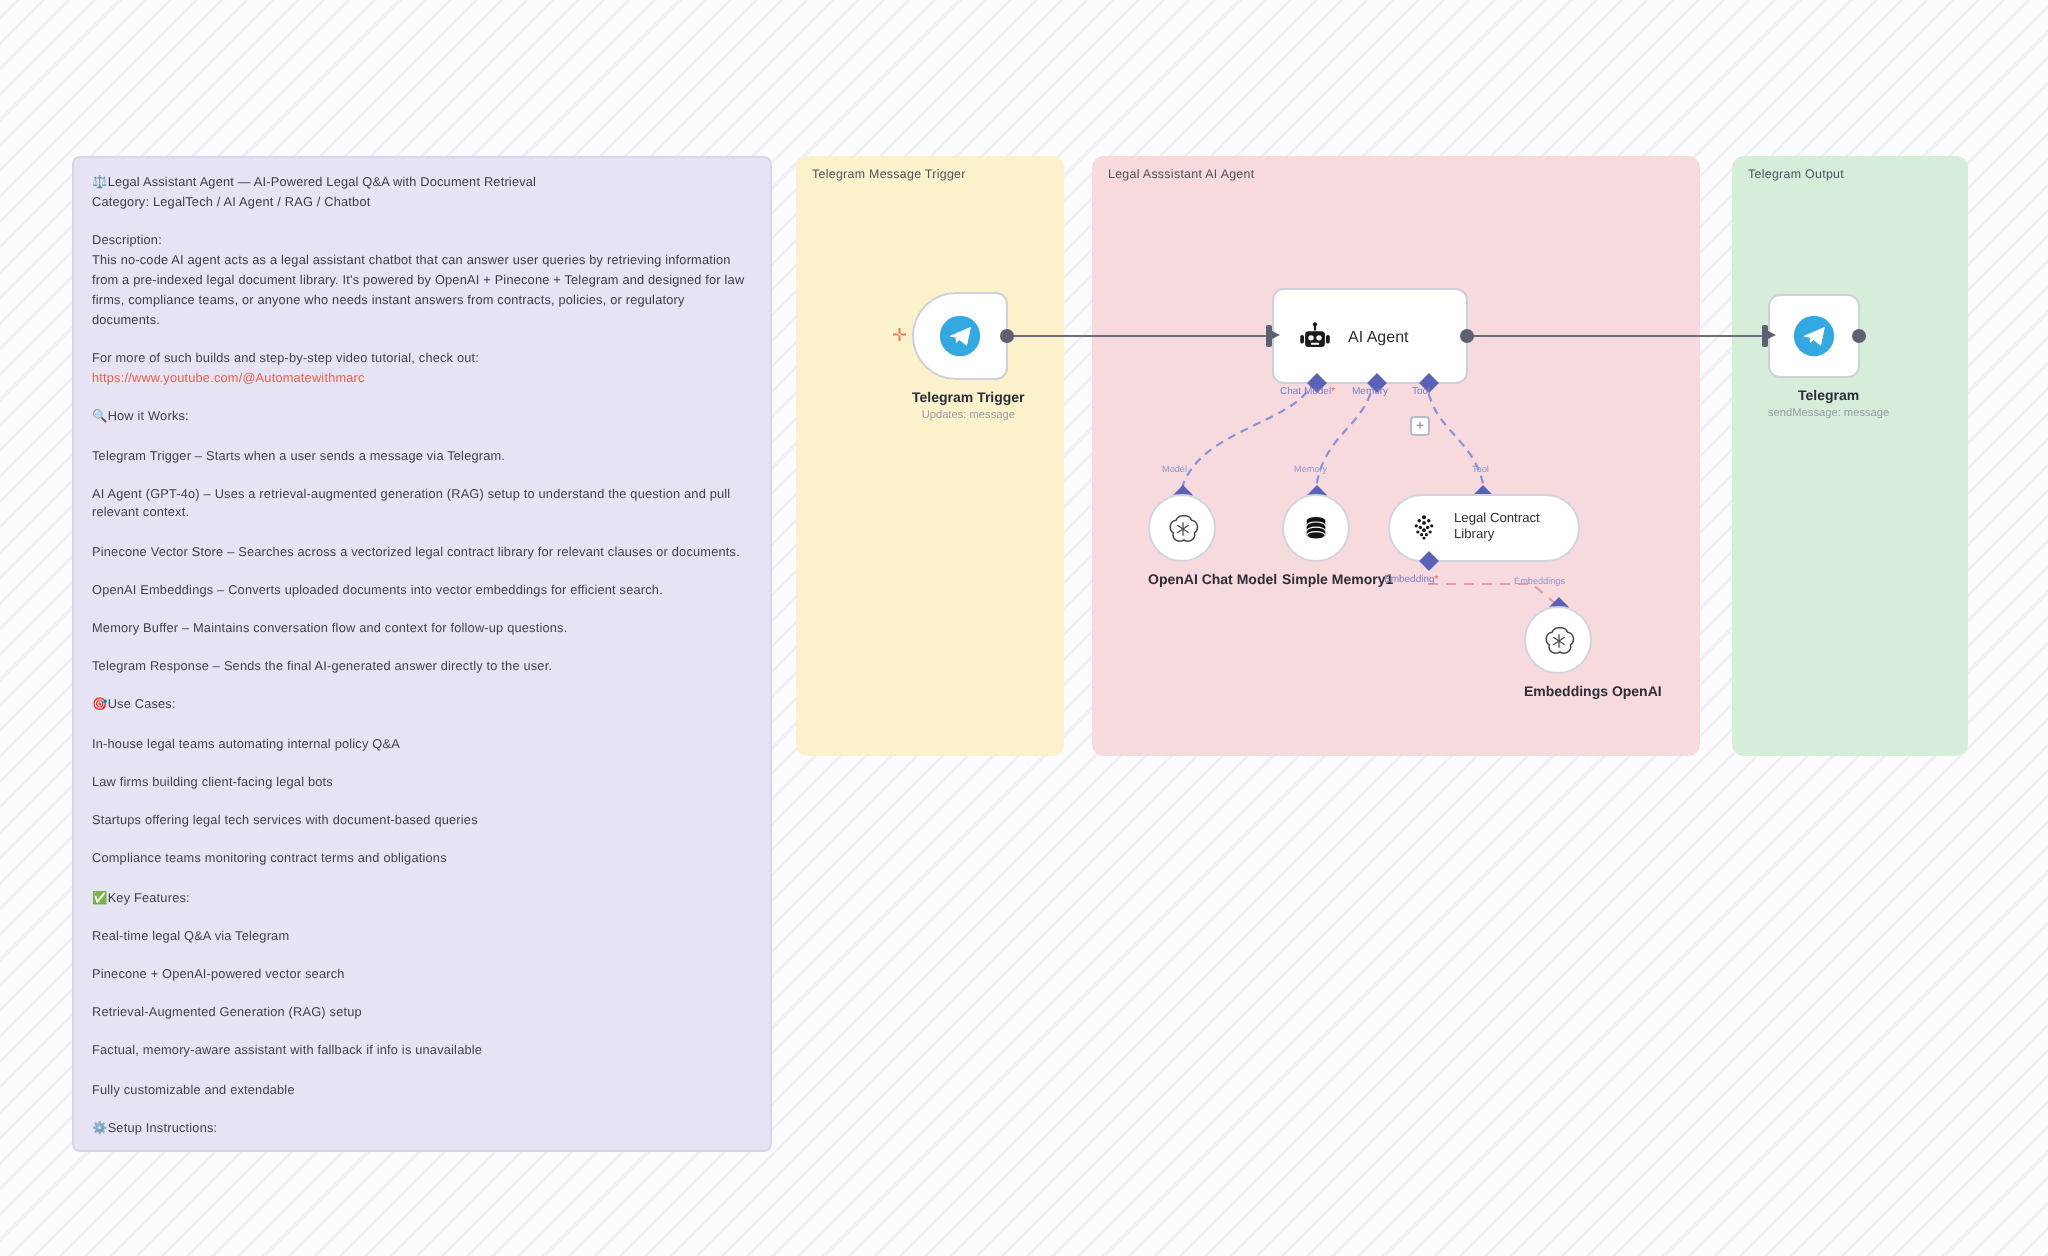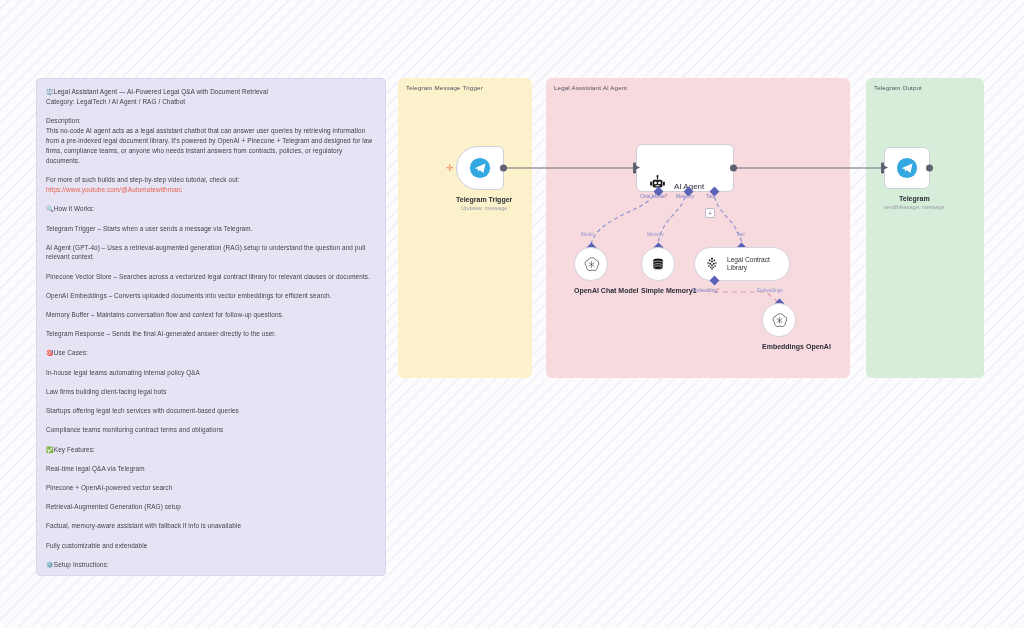--- a/index.html
+++ b/index.html
@@ -267,21 +267,21 @@
         <circle cx="12" cy="12" r="11" fill="#34a8e0"></circle>
         <path d="M6 12.2 L18 7 L15.8 17.5 L11.6 14.2 L9.9 16 L9.6 13 Z" fill="#fff"></path>
       </svg>
       <span class="port-out"></span>
     </div>
     <div class="node-title">Telegram Trigger</div>
     <div class="node-sub">Updates: message</div>
   </div>
 
   <div class="node-wrap" style="left:636px; top:144px;">
-    <div style="width:98px;height:48px;background:#fff;border:1px solid #cfcfda;border-radius:6px;display:flex;align-items:flex-end;gap:8px;padding-left:12px;position:relative;">
+    <div style="width:98px;height:48px;background:#fff;border:1px solid #cfcfda;border-radius:6px;display:flex;align-items:center;gap:8px;padding-left:12px;position:relative;">
       <span class="port-in"></span>
       <svg width="17" height="17" viewBox="0 0 24 24">
         <rect x="5" y="8" width="14" height="11" rx="2.5" fill="#1a1a1a"></rect>
         <circle cx="9.2" cy="12.6" r="1.9" fill="#fff"></circle>
         <circle cx="14.8" cy="12.6" r="1.9" fill="#fff"></circle>
         <rect x="9" y="16" width="6" height="1.4" rx=".7" fill="#fff"></rect>
         <rect x="11.2" y="3.4" width="1.6" height="4" fill="#1a1a1a"></rect>
         <circle cx="12" cy="3" r="1.5" fill="#1a1a1a"></circle>
         <rect x="1.6" y="10.5" width="2.6" height="6" rx="1.2" fill="#1a1a1a"></rect>
         <rect x="19.8" y="10.5" width="2.6" height="6" rx="1.2" fill="#1a1a1a"></rect>

